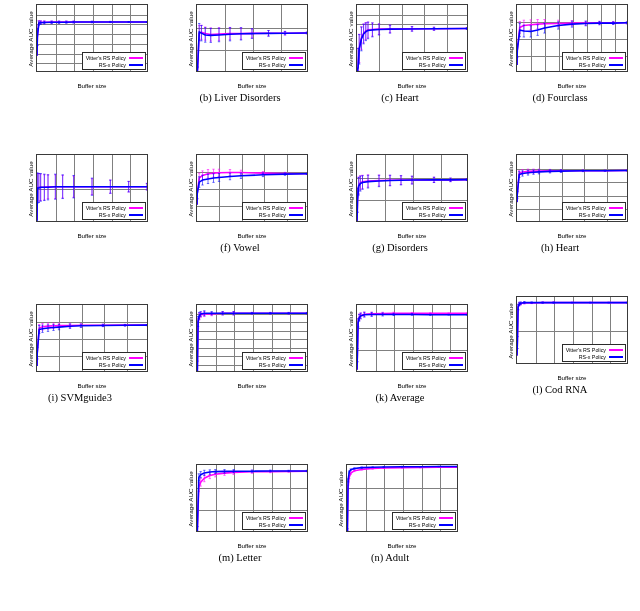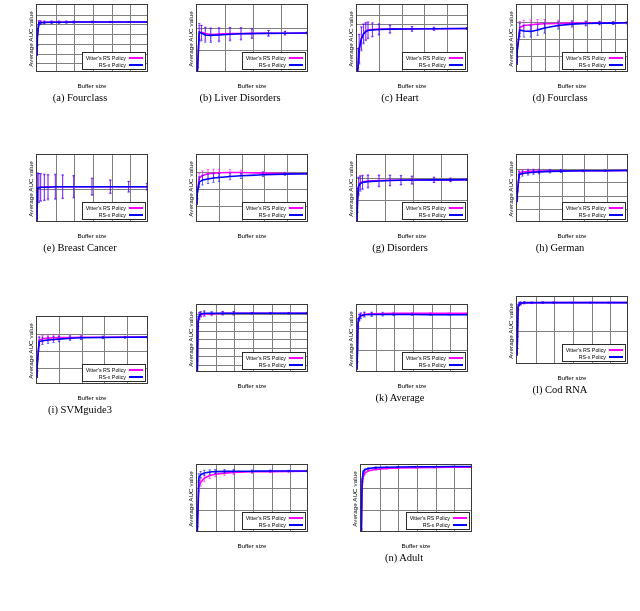--- a/index.html
+++ b/index.html
@@ -133,21 +133,20 @@
               <span class="legtxt">Vitter's RS Policy</span>
               <span class="legline" style="background: rgb(255, 0, 255);"></span>
             </div>
             <div class="legrow">
               <span class="legtxt">RS-x Policy</span>
               <span class="legline" style="background: rgb(0, 0, 255);"></span>
             </div>
           </div>
         </div>
         <div class="xlabel">Buffer size</div>
-        <div class="caption">(a) Fourclass</div>
       </div>
     </div>
     <div class="cell" style="left: 160px; top: 0px;">
       <div class="plotwrap">
         <div class="ylabel-host">
           <div class="ylabel">Average AUC value</div>
         </div>
         <div class="axes">
           <div class="gridv" style="left: 28px;"></div>
           <div class="gridv" style="left: 56px;"></div>
@@ -564,21 +563,20 @@
               <span class="legtxt">Vitter's RS Policy</span>
               <span class="legline" style="background: rgb(255, 0, 255);"></span>
             </div>
             <div class="legrow">
               <span class="legtxt">RS-x Policy</span>
               <span class="legline" style="background: rgb(0, 0, 255);"></span>
             </div>
           </div>
         </div>
         <div class="xlabel">Buffer size</div>
-        <div class="caption">(e) Breast Cancer</div>
       </div>
     </div>
     <div class="cell" style="left: 160px; top: 150px;">
       <div class="plotwrap">
         <div class="ylabel-host">
           <div class="ylabel">Average AUC value</div>
         </div>
         <div class="axes">
           <div class="gridv" style="left: 22.4px;"></div>
           <div class="gridv" style="left: 44.8px;"></div>
@@ -666,20 +664,21 @@
               <span class="legtxt">Vitter's RS Policy</span>
               <span class="legline" style="background: rgb(255, 0, 255);"></span>
             </div>
             <div class="legrow">
               <span class="legtxt">RS-x Policy</span>
               <span class="legline" style="background: rgb(0, 0, 255);"></span>
             </div>
           </div>
         </div>
         <div class="xlabel">Buffer size</div>
+        <div class="caption">(f) Vowel</div>
       </div>
     </div>
     <div class="cell" style="left: 320px; top: 150px;">
       <div class="plotwrap">
         <div class="ylabel-host">
           <div class="ylabel">Average AUC value</div>
         </div>
         <div class="axes">
           <div class="gridv" style="left: 28px;"></div>
           <div class="gridv" style="left: 56px;"></div>
@@ -874,24 +873,24 @@
               <span class="legtxt">Vitter's RS Policy</span>
               <span class="legline" style="background: rgb(255, 0, 255);"></span>
             </div>
             <div class="legrow">
               <span class="legtxt">RS-x Policy</span>
               <span class="legline" style="background: rgb(0, 0, 255);"></span>
             </div>
           </div>
         </div>
         <div class="xlabel">Buffer size</div>
-        <div class="caption">(h) German</div>
+        <div class="caption">(h) Heart</div>
       </div>
     </div>
-    <div class="cell" style="left: 0px; top: 312px; text-decoration: underline;">
+    <div class="cell" style="left: 0px; top: 300px; text-decoration: underline;">
       <div class="plotwrap">
         <div class="ylabel-host">
           <div class="ylabel">Average AUC value</div>
         </div>
         <div class="axes">
           <div class="gridv" style="left: 22.4px;"></div>
           <div class="gridv" style="left: 44.8px;"></div>
           <div class="gridv" style="left: 67.2px;"></div>
           <div class="gridv" style="left: 89.6px;"></div>
           <div class="gridh" style="top: 51px;"></div>
@@ -1411,23 +1410,24 @@
               <span class="legtxt">Vitter's RS Policy</span>
               <span class="legline" style="background: rgb(255, 0, 255);"></span>
             </div>
             <div class="legrow">
               <span class="legtxt">RS-x Policy</span>
               <span class="legline" style="background: rgb(0, 0, 255);"></span>
             </div>
           </div>
         </div>
         <div class="xlabel">Buffer size</div>
+        <div class="caption">(m) Letter</div>
       </div>
     </div>
-    <div class="cell" style="left: 324px; top: 460px;">
+    <div class="cell" style="left: 310px; top: 460px;">
       <div class="plotwrap">
         <div class="ylabel-host">
           <div class="ylabel">Average AUC value</div>
         </div>
         <div class="axes">
           <div class="gridv" style="left: 18.6667px;"></div>
           <div class="gridv" style="left: 37.3333px;"></div>
           <div class="gridv" style="left: 56px;"></div>
           <div class="gridv" style="left: 74.6667px;"></div>
           <div class="gridv" style="left: 93.3333px;"></div>

